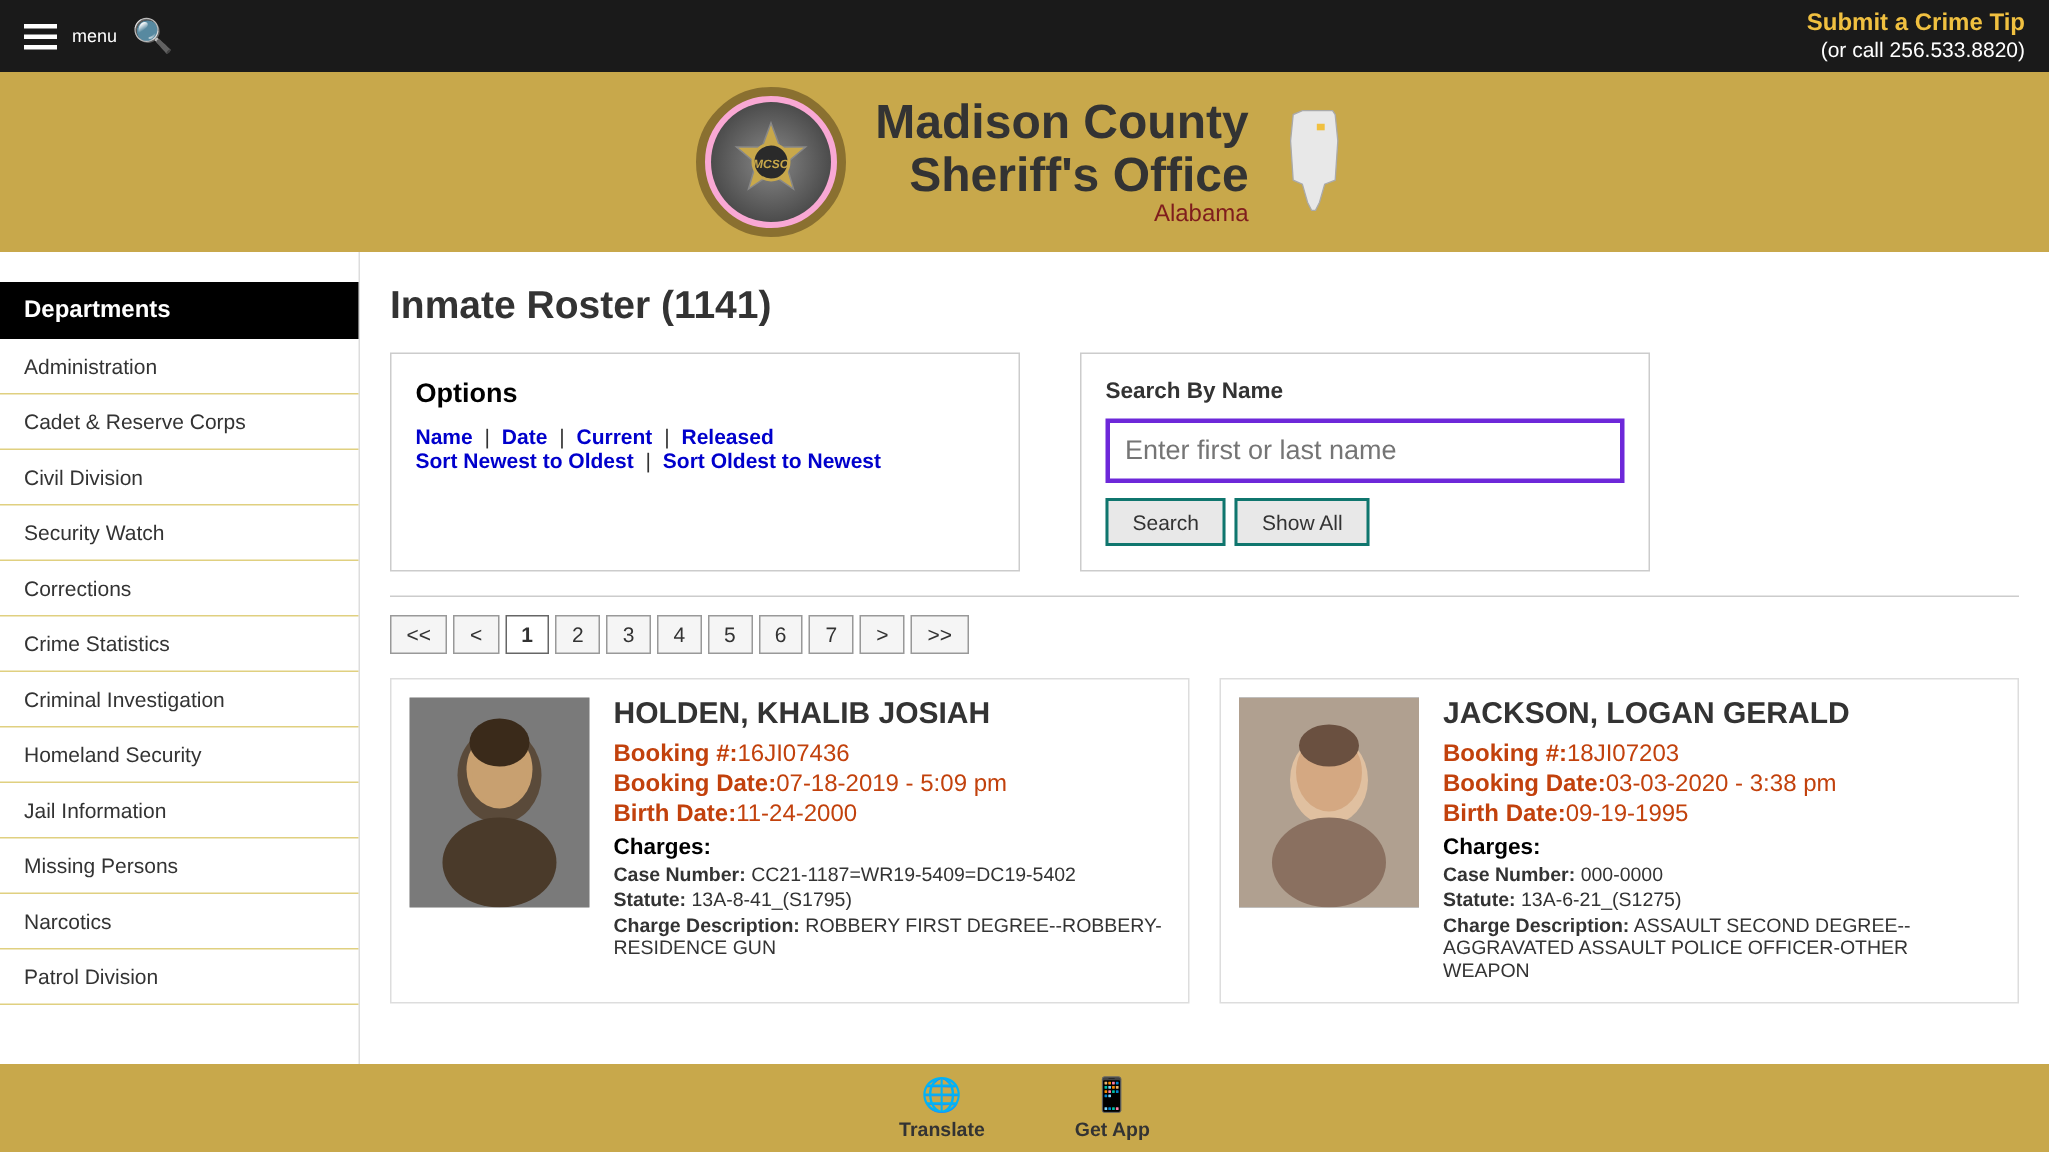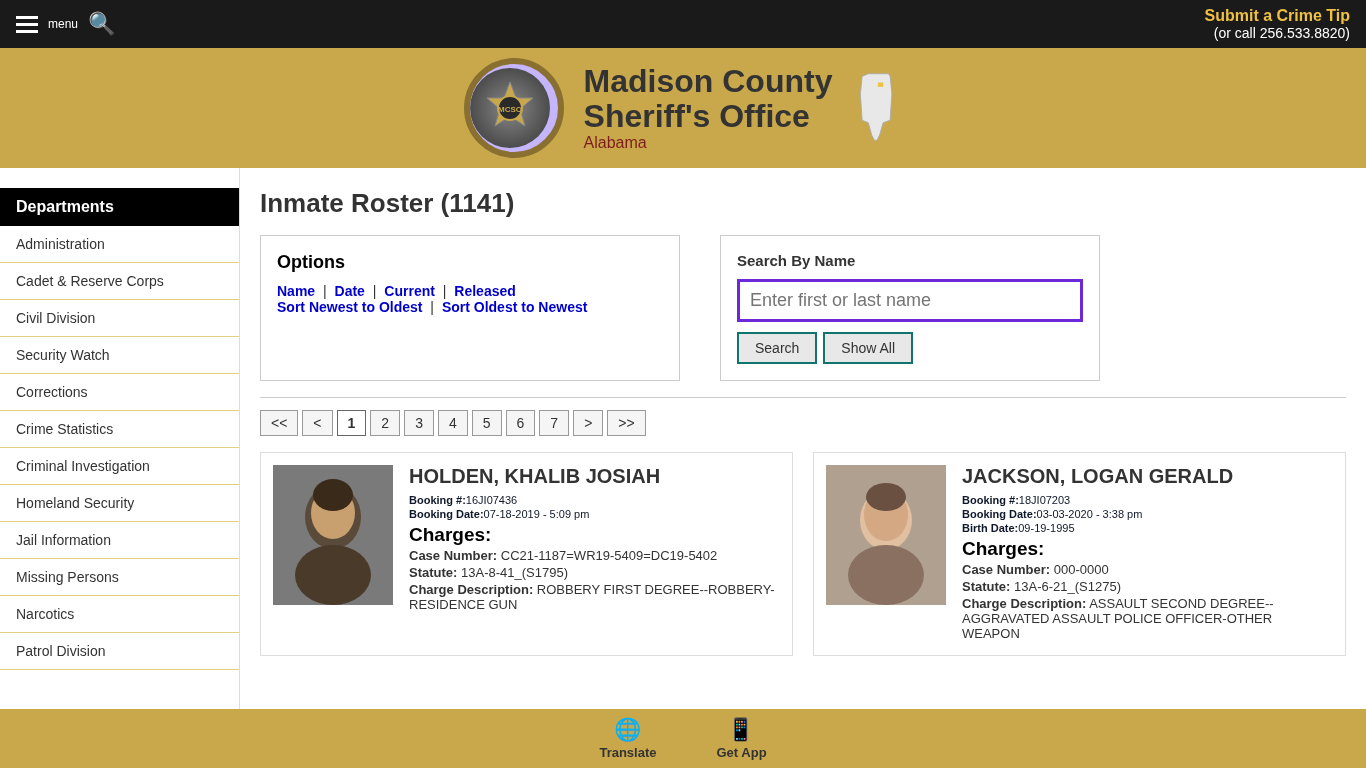--- a/index.html
+++ b/index.html
@@ -31,37 +31,39 @@
       align-items: center;
       justify-content: center;
       padding: 10px 20px;
       gap: 20px;
       min-height: 120px;
     }
     .badge-circle {
       width: 100px;
       height: 100px;
       border-radius: 50%;
-      background: #c4b5fd;
+      background: #f9a8d4;
       border: 6px solid #8a7030;
       display: flex;
       align-items: center;
+      justify-content: center;
       overflow: hidden;
+      font-style: italic;
     }
     .badge-inner {
       width: 80px;
       height: 80px;
       border-radius: 50%;
       background: radial-gradient(circle, #888 0%, #555 60%, #333 100%);
       display: flex;
       align-items: center;
       justify-content: center;
       font-size: 28px;
     }
-    .header-text { text-align: left; }
+    .header-text { text-align: right; }
     .header-title { font-size: 32px; font-weight: bold; color: #333; line-height: 1.1; }
     .header-subtitle { font-size: 16px; color: #7f1d1d; }
     .al-map-wrapper { position: relative; display: inline-block; }
     .al-map-svg { width: 50px; height: 70px; }
 
     
     .main-layout {
       display: flex;
       min-height: calc(768px - 48px - 120px - 50px);
     }
@@ -212,23 +214,23 @@
       align-items: center;
       justify-content: center;
     }
     .inmate-info { flex: 1; }
     .inmate-name {
       font-size: 20px;
       font-weight: bold;
       color: #333;
       margin-bottom: 6px;
     }
-    .inmate-field { font-size: 11px; color: #0f172a; margin-bottom: 2px; }
+    .inmate-field { font-size: 16px; color: #c2410c; margin-bottom: 2px; }
     .inmate-field strong { font-weight: bold; }
-    .charges-label { font-weight: bold; font-size: 19px; margin-top: 4px; margin-bottom: 2px; }
+    .charges-label { font-weight: bold; font-size: 15px; margin-top: 4px; margin-bottom: 2px; }
     .charge-detail { font-size: 13px; color: #333; margin-bottom: 2px; }
     .charge-detail strong { font-weight: bold; }
 
     
     .footer-bar {
       background: #c8a84b;
       display: flex;
       justify-content: center;
       gap: 60px;
       padding: 8px 20px;
@@ -380,20 +382,23 @@
           </svg>
         </div>
         <div class="inmate-info">
           <div class="inmate-name">HOLDEN, KHALIB JOSIAH</div>
           <div class="inmate-field">
             <strong>Booking #:</strong>16JI07436
           </div>
           <div class="inmate-field">
             <strong>Booking Date:</strong>07-18-2019 - 5:09 pm
           </div>
+          <div class="inmate-field">
+            <strong>Birth Date:</strong>11-24-2000
+          </div>
           <div class="charges-label">Charges:</div>
           <div class="charge-detail">
             <strong>Case Number:</strong> CC21-1187=WR19-5409=DC19-5402
           </div>
           <div class="charge-detail">
             <strong>Statute:</strong> 13A-8-41_(S1795)
           </div>
           <div class="charge-detail">
             <strong>Charge Description:</strong> ROBBERY FIRST DEGREE--ROBBERY-RESIDENCE GUN
           </div>

